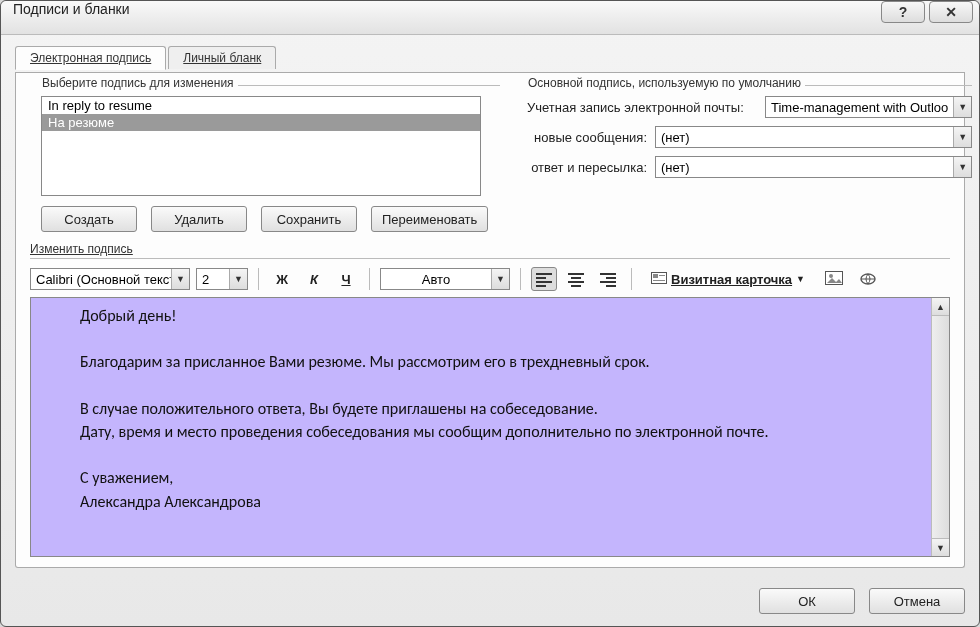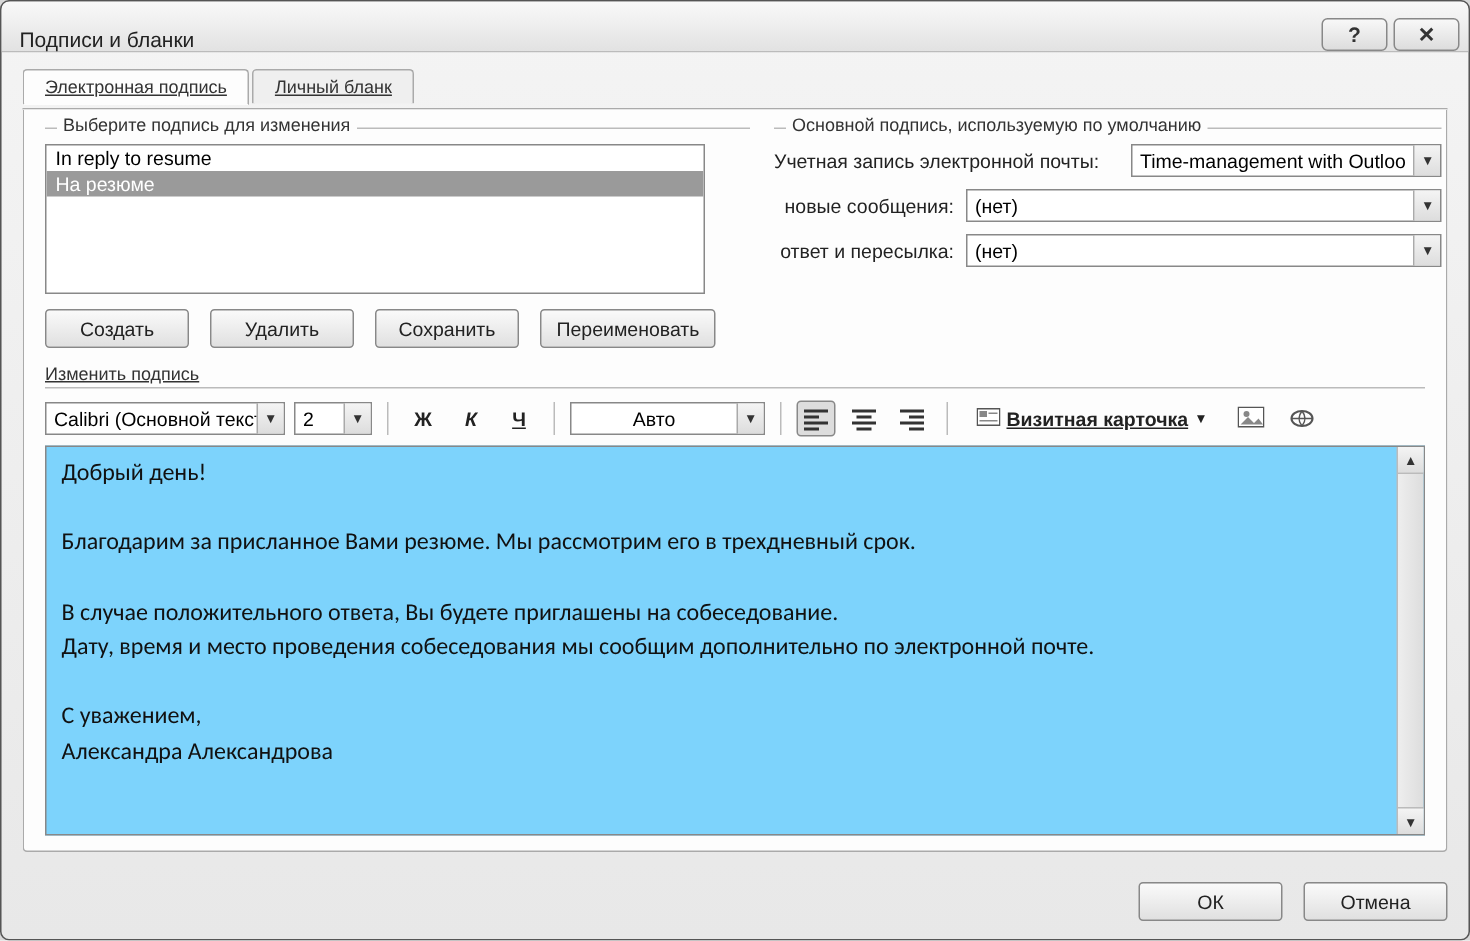--- a/index.html
+++ b/index.html
@@ -17,21 +17,21 @@
     height: 627px;
     background: linear-gradient(to bottom, #f4f4f4 0%, #e8e8e8 100%);
     border: 1px solid #555;
     border-radius: 6px;
     display: flex;
     flex-direction: column;
   }
   .titlebar {
     height: 34px;
     display: flex;
-    align-items: flex-end;
+    align-items: flex-start;
     padding: 0 6px 0 12px;
     background: linear-gradient(to bottom, #f9f9f9, #e2e2e2);
     border-bottom: 1px solid #bbb;
     border-radius: 6px 6px 0 0;
   }
   .titlebar .title {
     flex: 1;
     font-size: 14px;
     color: #222;
   }
@@ -97,20 +97,21 @@
     color: #333;
     background: #fdfdfd;
     position: absolute;
     top: -9px;
     left: 8px;
     padding: 0 4px;
   }
   .group-frame {
     border-top: 1px solid #bbb;
     padding-top: 10px;
+    margin-left: 11px;
   }
   .left-col { flex: 0 0 470px; }
   .right-col { flex: 1; }
   .listbox {
     width: 440px;
     height: 100px;
     border: 1px solid #888;
     background: #fff;
     overflow-y: scroll;
     font-size: 13px;
@@ -182,22 +183,23 @@
     display:flex;align-items:center;justify-content:center;
     font-size: 13px; font-weight:bold;
     color:#222;
     padding: 0 4px;
   }
   .tbtn.active { border-color:#888; background:#ddd; }
   .editor-wrap {
     flex:1;
     display:flex;
     border:1px solid #888;
-    background:#7dd3fc;
+    background:#c4b5fd;
     min-height: 200px;
+    padding-left: 39px;
   }
   .editor {
     flex:1;
     padding: 6px 10px;
     font-family: Calibri, Arial, sans-serif;
     font-size: 16px;
     line-height: 1.45;
     color:#111;
     white-space: pre-wrap;
     overflow: hidden;

